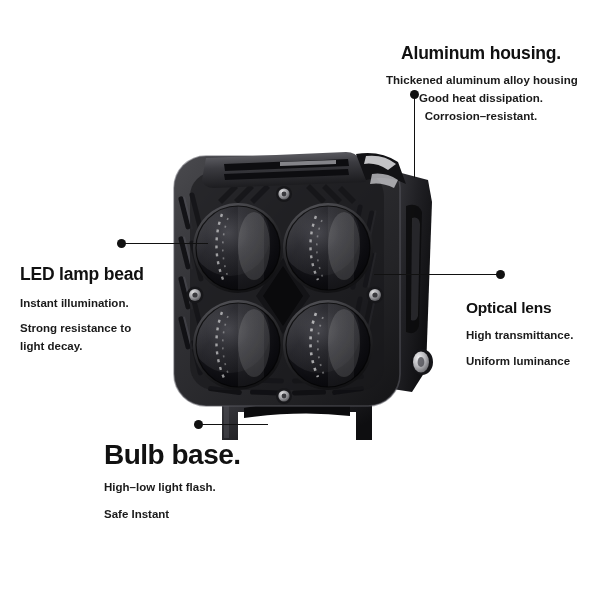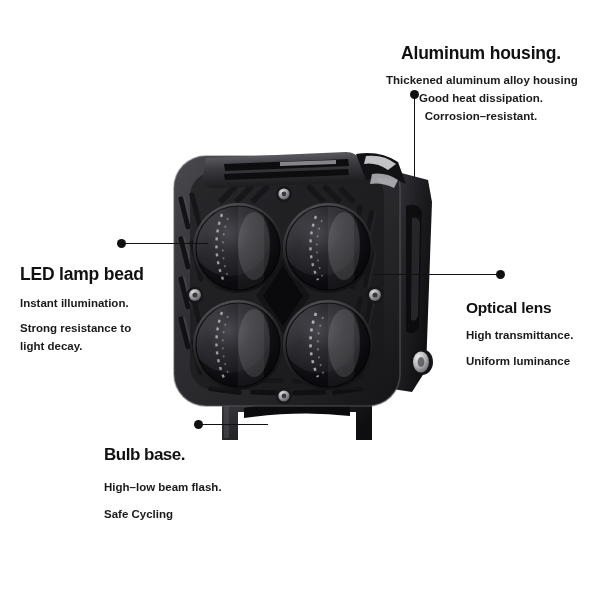--- a/index.html
+++ b/index.html
@@ -44,21 +44,21 @@
   #callout-led .line  { font-size: 11.5px; line-height: 18px; margin-bottom: 7px; }
   #callout-led .line.cont { margin-top: -7px; margin-bottom: 0; }
 
   
   #callout-optical { left: 466px; top: 298px; width: 140px; text-align: left; }
   #callout-optical .title { font-size: 15.5px; line-height: 20px; margin-bottom: 8px; }
   #callout-optical .line  { font-size: 11.5px; line-height: 18px; margin-bottom: 8px; }
 
   
   #callout-bulb { left: 104px; top: 440px; width: 220px; text-align: left; }
-  #callout-bulb .title { font-size: 17px; line-height: 30px; margin-bottom: 8px; letter-spacing: -0.5px; }
+  #callout-bulb .title { font-size: 28px; line-height: 30px; margin-bottom: 8px; letter-spacing: -0.5px; }
   #callout-bulb .line  { font-size: 11.5px; line-height: 18px; margin-bottom: 9px; }
 
   
   .leader { position: absolute; background: #111111; }
   .leader.h { height: 1.4px; }
   .leader.v { width: 1.4px; }
   .dot {
     position: absolute;
     width: 9px; height: 9px;
     border-radius: 50%;
@@ -325,17 +325,17 @@
   </div>
 
   <div class="callout" id="callout-optical">
     <div class="title">Optical lens</div>
     <div class="line">High transmittance.</div>
     <div class="line">Uniform luminance</div>
   </div>
 
   <div class="callout" id="callout-bulb">
     <div class="title">Bulb base.</div>
-    <div class="line">High–low beam flash.</div>
-    <div class="line">Safe Cycling</div>
+    <div class="line">High–low light flash.</div>
+    <div class="line">Safe Instant</div>
   </div>
 
 </div>
 
 </body></html>

